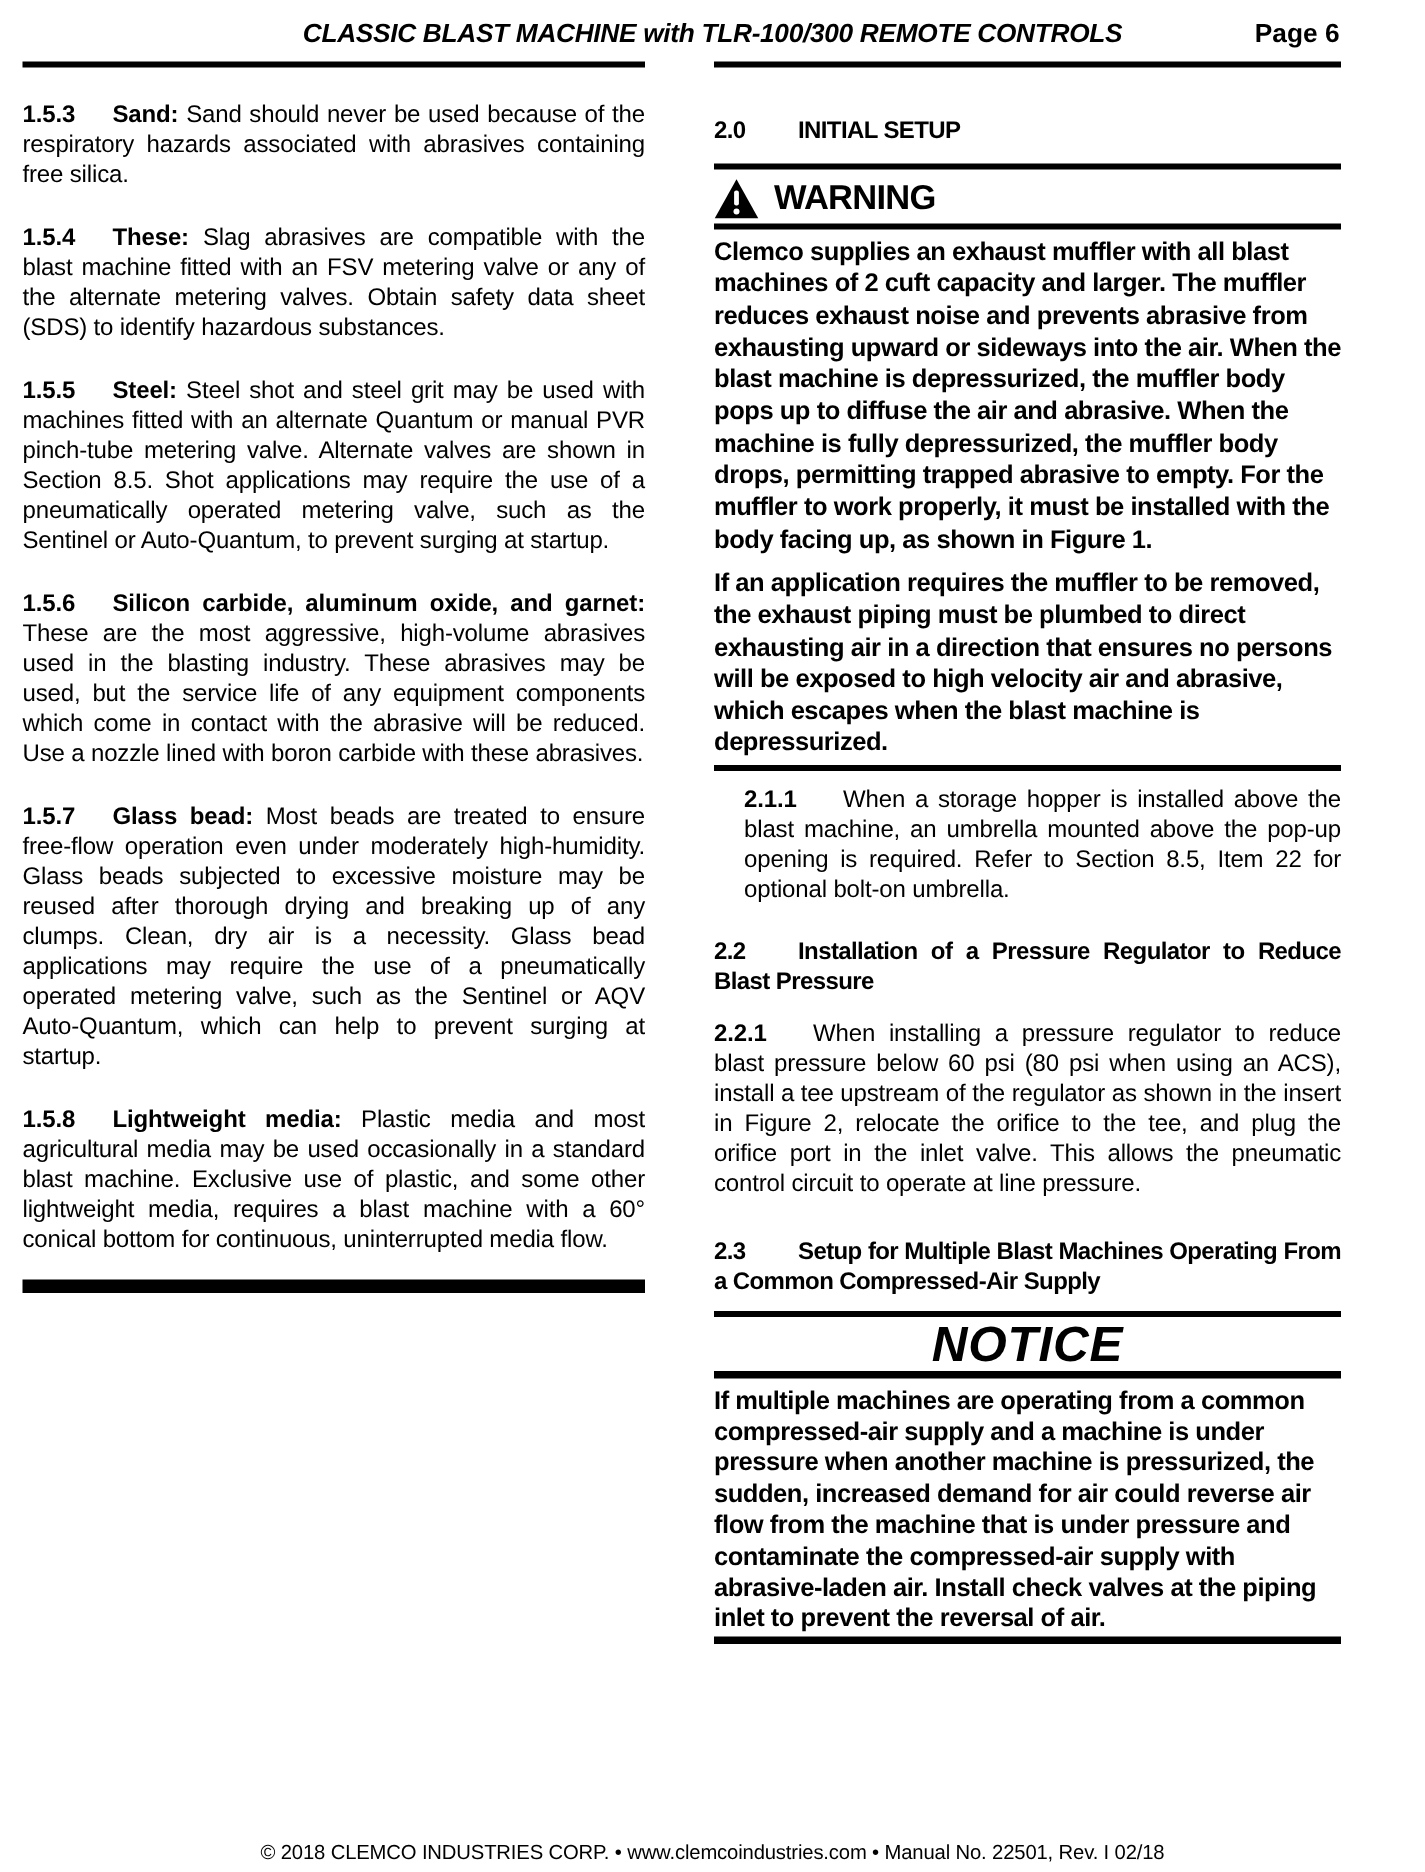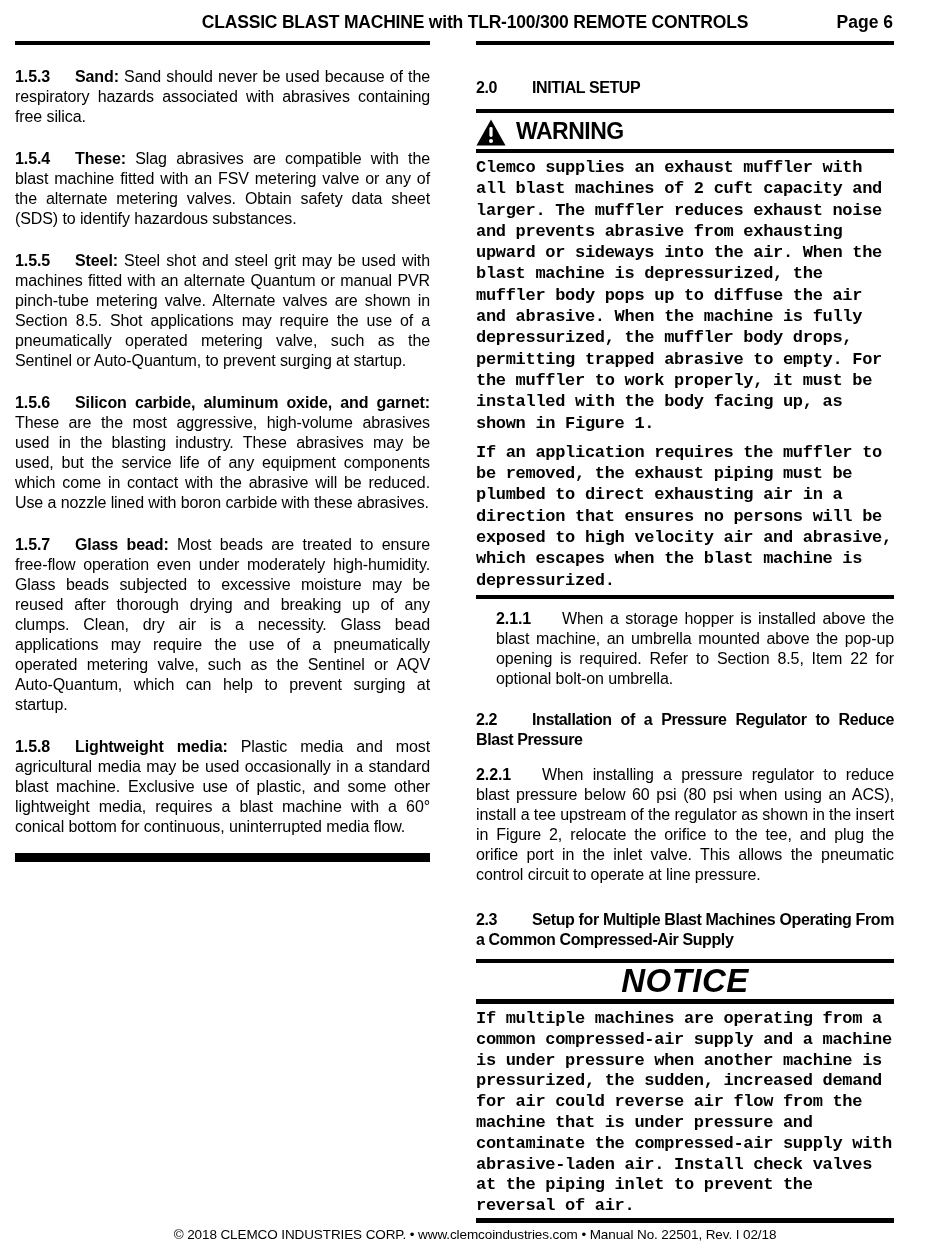--- a/index.html
+++ b/index.html
@@ -10,21 +10,21 @@
     margin: 0 auto;
     background: #ffffff;
     color: #000000;
     font-family: "Liberation Sans", sans-serif;
     overflow: hidden;
   }
   
   .page-header { position: relative; padding-top: 12px; height: 41px; }
   .hdr-title {
     display: block; text-align: center;
-    font-weight: bold; font-size: 17.5px; letter-spacing: -0.2px;
+    font-weight: bold; font-size: 17.5px; letter-spacing: -0.2px; font-style: italic;
   }
   .hdr-page {
     position: absolute; right: 57px; top: 12px;
     font-weight: bold; font-size: 17.5px;
   }
   
   .columns { display: flex; gap: 46px; padding: 0 56px 0 15px; }
   .col-left  { width: 415px; }
   .col-right { width: 418px; }
   .rule { background: #000; height: 4px; }
@@ -51,21 +51,21 @@
   .p221 { margin-top: 15px; }
   
   .warnbox { margin-top: 11px; }
   .warn-title {
     display: flex; justify-content: flex-start; align-items: center; gap: 10px;
     font-weight: bold; font-size: 23px; line-height: 32px;
     padding: 2px 0; letter-spacing: -0.5px;
   }
   .warn-para {
     font-weight: bold; font-size: 17px; line-height: 21.3px;
-    text-align: left; margin: 8px 0 0 0; letter-spacing: -0.3px; font-family: Liberation Mono, monospace;
+    text-align: left; margin: 8px 0 0 0; letter-spacing: -0.3px;
   }
   .wp1 { margin-top: 4px; }
   .warn-end-rule { margin-top: 4px; }
   
   .noticebox { margin-top: 9px; }
   .notice-title {
     font-weight: bold; font-style: italic; font-size: 33px; line-height: 34px;
     text-align: center; padding: 1px 0; letter-spacing: 0.5px;
   }
   .notice-body { margin-top: 5px; line-height: 20.8px; }

